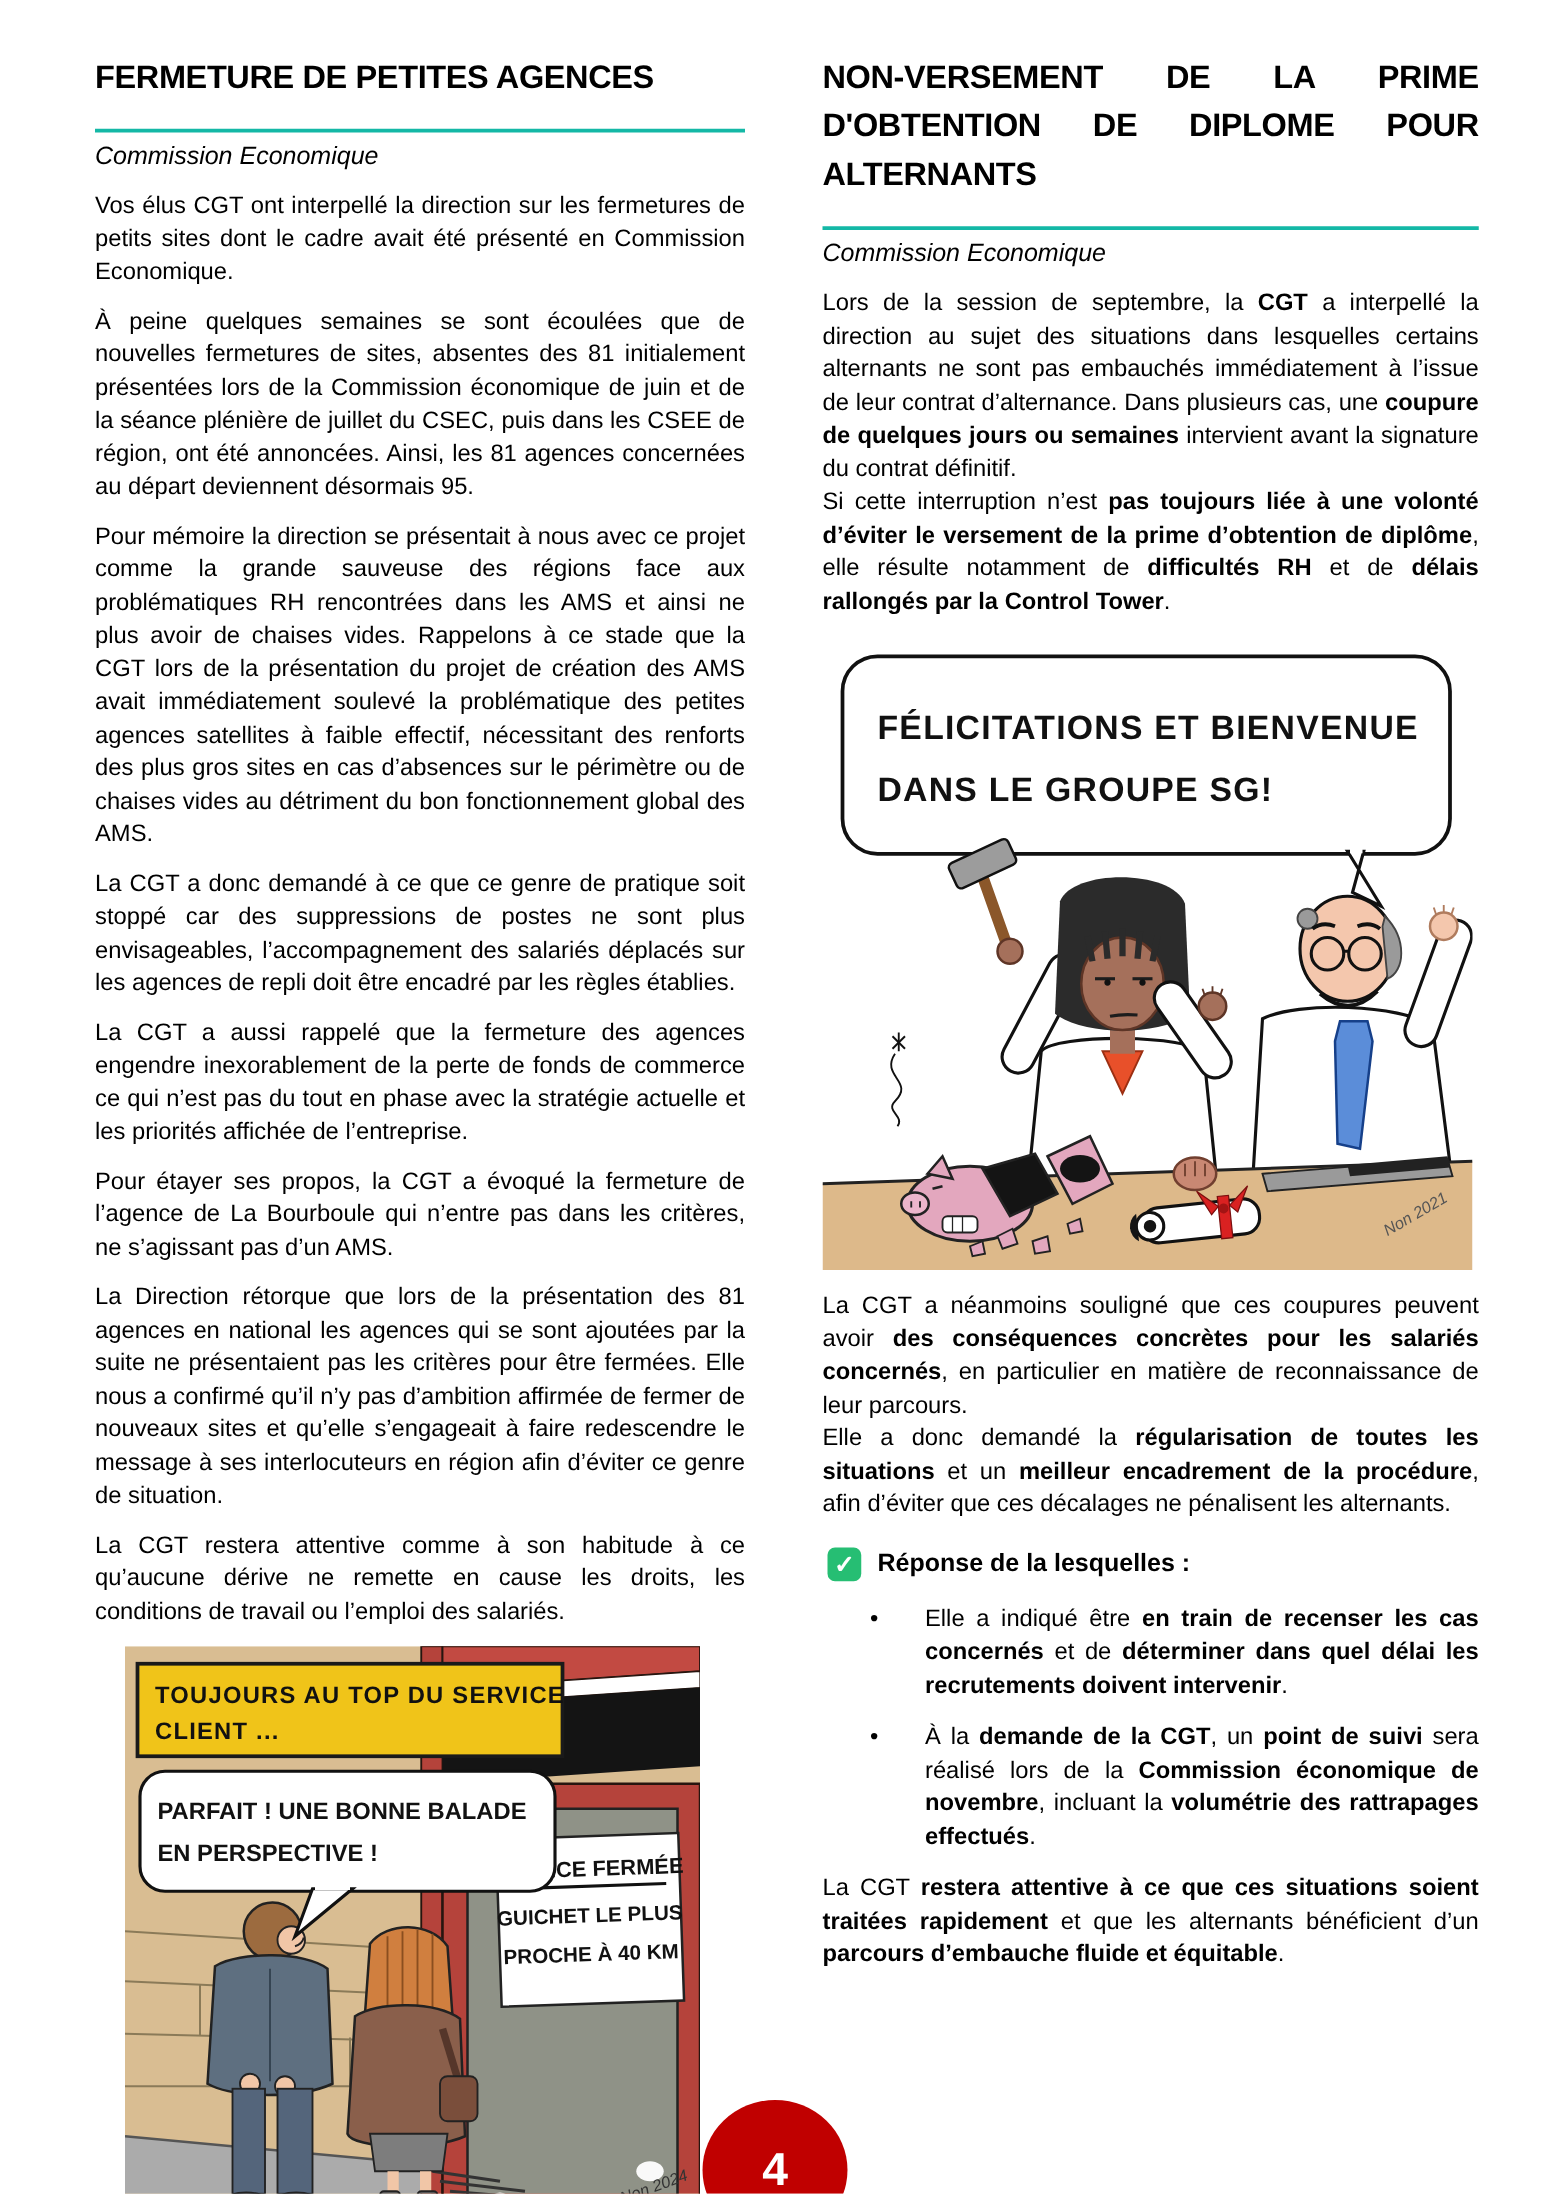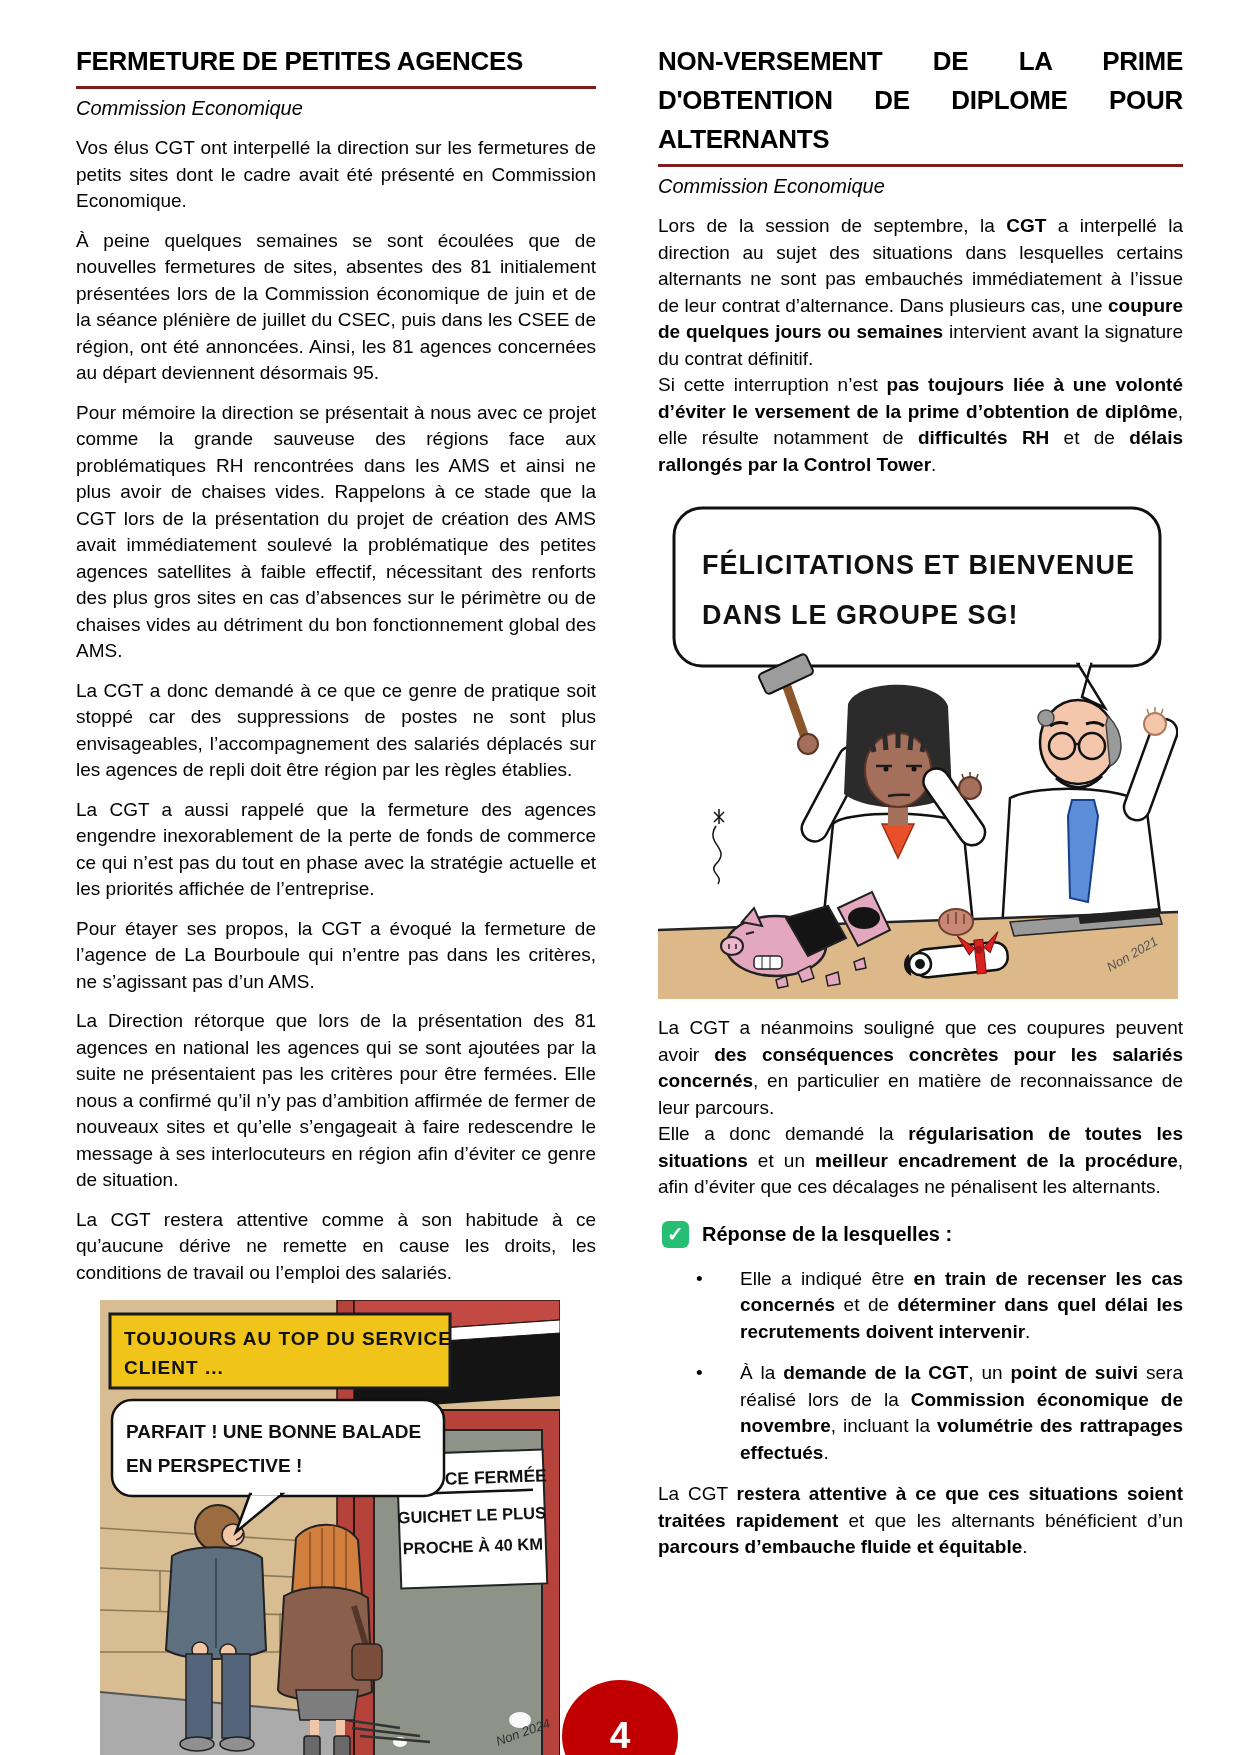--- a/index.html
+++ b/index.html
@@ -3,21 +3,21 @@
 <meta charset="utf-8">
 <style>
   html,body{margin:0;padding:0;background:#ffffff;}
   .page{position:relative;width:1240px;height:1755px;background:#ffffff;overflow:hidden;
         font-family:"Liberation Sans",sans-serif;color:#000;}
   .col{position:absolute;top:42px;}
   .col-left{left:76px;width:520px;}
   .col-right{left:658px;width:525px;}
   .sec-title{font-size:26px;font-weight:bold;line-height:39px;margin:0;
              text-align:justify;letter-spacing:-0.3px;
-             border-bottom:3px solid #7f1d1d;padding-bottom:5px;}
+             border-bottom:3px solid #14b8a6;padding-bottom:22px;}
   .sec-sub{font-style:italic;font-size:20px;line-height:24px;margin:7px 0 15px 0;}
   .para{font-size:19px;line-height:26.5px;text-align:justify;margin:1px 0 13px 0;}
   .tight .para{margin:0;}
   b{font-weight:bold;}
   .cartoon-left{margin:14px 0 0 24px;width:460px;height:458px;}
   .cartoon-right{margin:16px 0 16px 0;width:520px;height:505px;}
   .cartoon-left svg,.cartoon-right svg{display:block;width:100%;height:100%;}
   .response{display:flex;align-items:center;gap:13px;margin:20px 0 18px 4px;}
   .check-icon{flex:0 0 auto;width:27px;height:27px;background:#26BE73;border-radius:6px;
               color:#fff;display:flex;align-items:center;justify-content:center;
@@ -39,21 +39,21 @@
 
 <div class="page">
 
   <div class="col col-left">
     <h1 class="sec-title">FERMETURE DE PETITES AGENCES</h1>
     <div class="sec-sub">Commission Economique</div>
     <div>
         <p class="para"><span>Vos élus CGT ont interpellé la direction sur les fermetures de petits sites dont le cadre avait été présenté en Commission Economique.</span></p>
         <p class="para"><span>À peine quelques semaines se sont écoulées que de nouvelles fermetures de sites, absentes des 81 initialement présentées lors de la Commission économique de juin et de la séance plénière de juillet du CSEC, puis dans les CSEE de région, ont été annoncées. Ainsi, les 81 agences concernées au départ deviennent désormais 95.</span></p>
         <p class="para"><span>Pour mémoire la direction se présentait à nous avec ce projet comme la grande sauveuse des régions face aux problématiques RH rencontrées dans les AMS et ainsi ne plus avoir de chaises vides. Rappelons à ce stade que la CGT lors de la présentation du projet de création des AMS avait immédiatement soulevé la problématique des petites agences satellites à faible effectif, nécessitant des renforts des plus gros sites en cas d’absences sur le périmètre ou de chaises vides au détriment du bon fonctionnement global des AMS.</span></p>
-        <p class="para"><span>La CGT a donc demandé à ce que ce genre de pratique soit stoppé car des suppressions de postes ne sont plus envisageables, l’accompagnement des salariés déplacés sur les agences de repli doit être région par les règles établies.</span></p>
+        <p class="para"><span>La CGT a donc demandé à ce que ce genre de pratique soit stoppé car des suppressions de postes ne sont plus envisageables, l’accompagnement des salariés déplacés sur les agences de repli doit être encadré par les règles établies.</span></p>
         <p class="para"><span>La CGT a aussi rappelé que la fermeture des agences engendre inexorablement de la perte de fonds de commerce ce qui n’est pas du tout en phase avec la stratégie actuelle et les priorités affichée de l’entreprise.</span></p>
         <p class="para"><span>Pour étayer ses propos, la CGT a évoqué la fermeture de l’agence de La Bourboule qui n’entre pas dans les critères, ne s’agissant pas d’un AMS.</span></p>
         <p class="para"><span>La Direction rétorque que lors de la présentation des 81 agences en national les agences qui se sont ajoutées par la suite ne présentaient pas les critères pour être fermées. Elle nous a confirmé qu’il n’y pas d’ambition affirmée de fermer de nouveaux sites et qu’elle s’engageait à faire redescendre le message à ses interlocuteurs en région afin d’éviter ce genre de situation.</span></p>
         <p class="para"><span>La CGT restera attentive comme à son habitude à ce qu’aucune dérive ne remette en cause les droits, les conditions de travail ou l’emploi des salariés.</span></p>
       </div>
 
     <div class="cartoon-left">
       <svg viewBox="0 0 460 458">
 
         <rect x="0" y="0" width="460" height="458" fill="#D9BD92"></rect>

